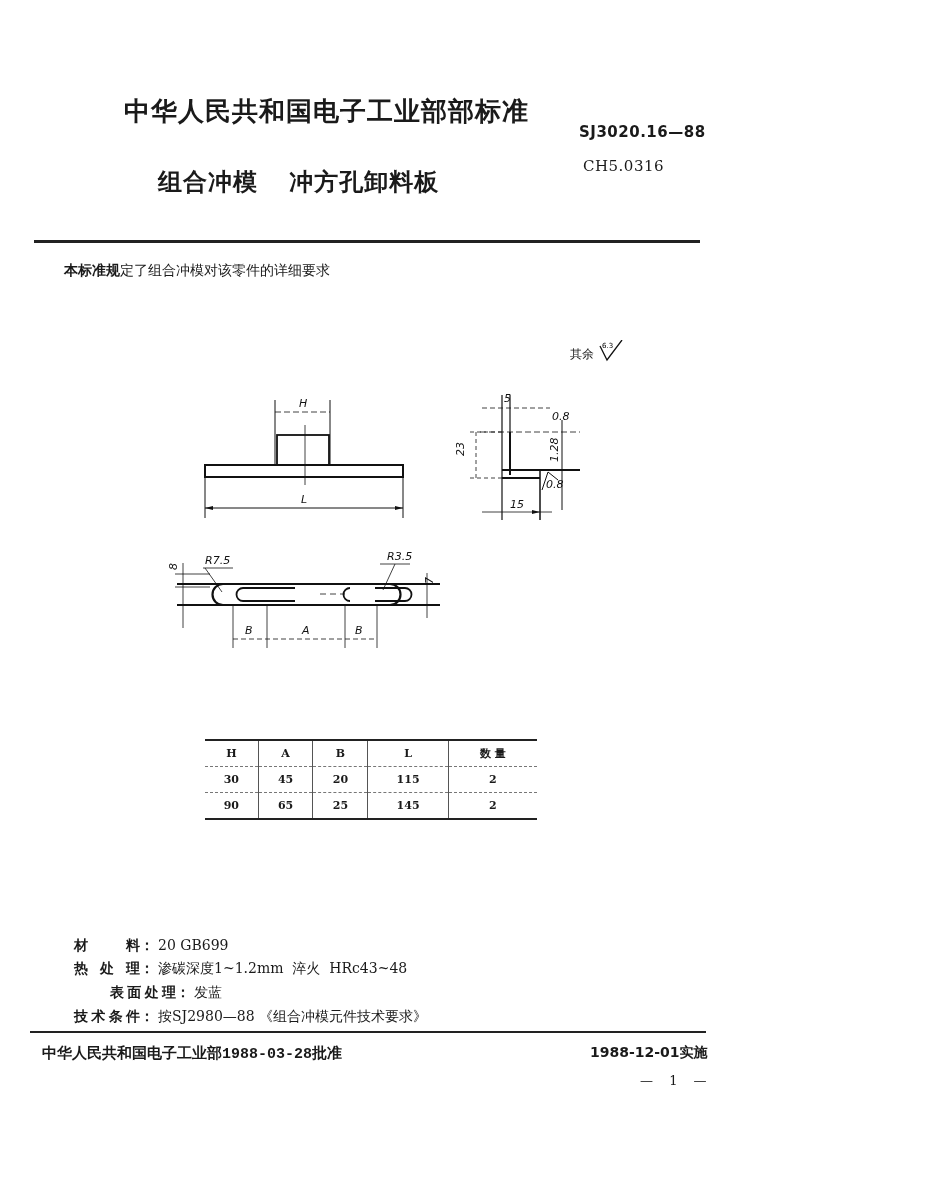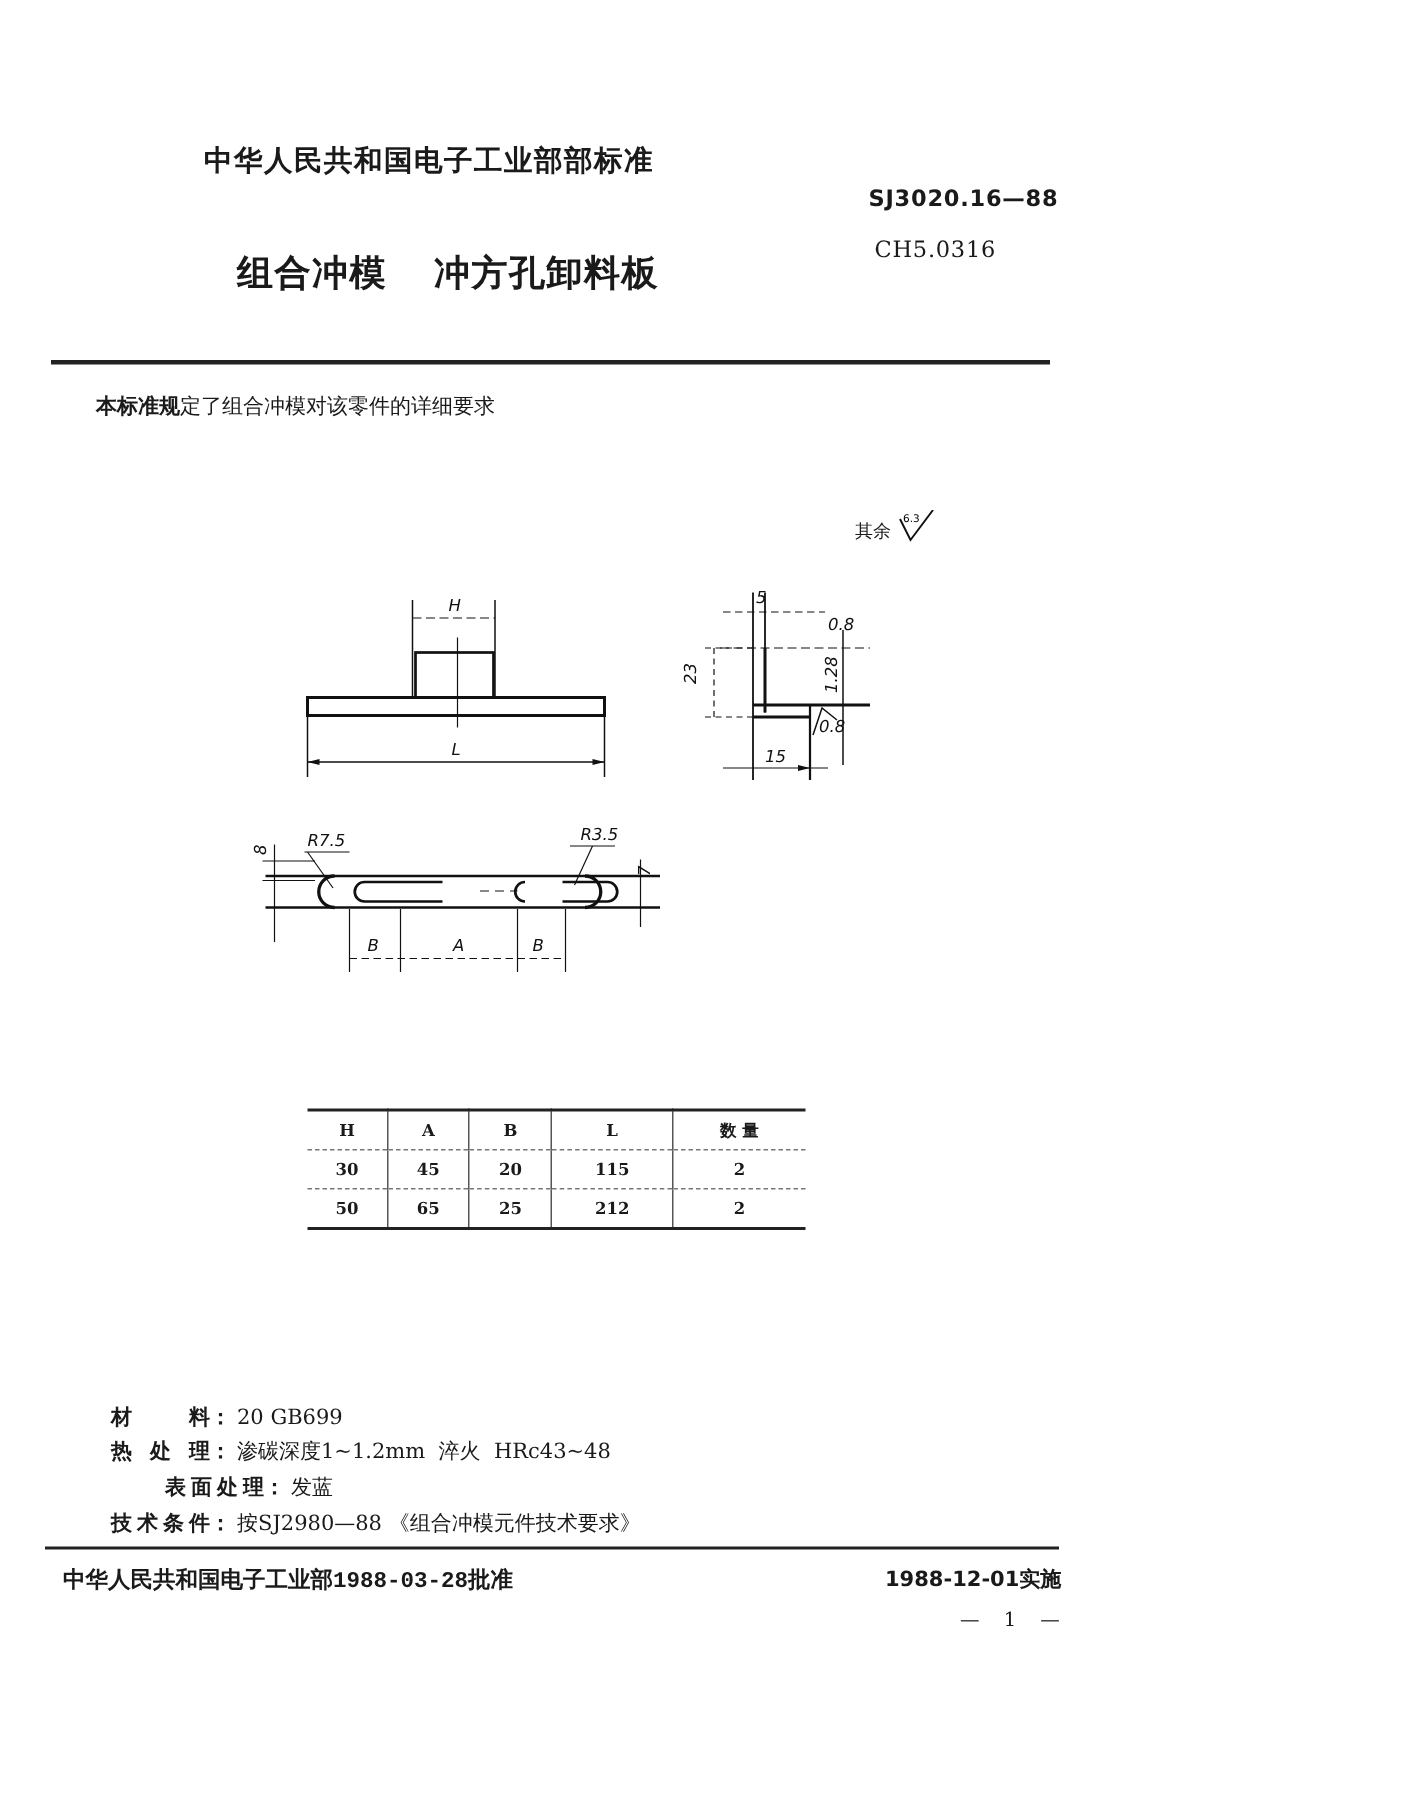--- a/index.html
+++ b/index.html
@@ -1,19 +1,19 @@
 <!DOCTYPE html>
 <html><head>
 <meta charset="utf-8">
 <style>
   html, body { margin: 0; padding: 0; background: #ffffff; }
   body { width: 950px; height: 1199px; position: relative; overflow: hidden;
          font-family: "DejaVu Serif", serif; color: #1a1a1a; }
   .abs { position: absolute; }
-  .hdr-org { left: 136px; top: 94px; font-family: "DejaVu Sans", sans-serif; font-weight: bold; font-size: 19px; letter-spacing: 1px; }
+  .hdr-org { left: 124px; top: 94px; font-family: "DejaVu Sans", sans-serif; font-weight: bold; font-size: 26px; letter-spacing: 1px; }
   .hdr-code { left: 579px; top: 123px; font-family: "DejaVu Sans", sans-serif; font-weight: bold; font-size: 15px; letter-spacing: 0.5px; }
   .hdr-ch { left: 583px; top: 157px; font-family: "DejaVu Serif", serif; font-size: 15px; letter-spacing: 0.5px; }
   .hdr-title { left: 158px; top: 166px; font-family: "DejaVu Sans", sans-serif; font-weight: bold; font-size: 24px; letter-spacing: 1px; word-spacing: 22px; }
   .rule { background: #222; height: 3px; }
   .intro { left: 64px; top: 262px; font-size: 14px; }
   .intro b { font-family: "DejaVu Sans", sans-serif; }
   .rough-note { left: 570px; top: 340px; font-size: 11px; }
   svg.drw { position: absolute; overflow: visible; }
   svg.drw text { font-family: "DejaVu Sans", sans-serif; font-style: italic; font-size: 11px; fill: #111; }
   table.dims { position: absolute; left: 205px; top: 739px; width: 332px; border-collapse: collapse;
@@ -155,24 +155,24 @@
   </thead>
   <tbody>
     <tr>
       <td>30</td>
       <td>45</td>
       <td>20</td>
       <td>115</td>
       <td>2</td>
     </tr>
     <tr>
-      <td>50</td>
+      <td>90</td>
       <td>65</td>
       <td>25</td>
-      <td>212</td>
+      <td>145</td>
       <td>2</td>
     </tr>
   </tbody>
 </table>
 
 <div class="abs spec" style="top:934px;">
   <span class="lbl">材料</span><span class="colon">：</span><span>20 GB699</span>
 </div>
 <div class="abs spec" style="top:957px;">
   <span class="lbl">热处理</span><span class="colon">：</span><span style="white-space:pre;">渗碳深度1~1.2mm  淬火  HRc43~48</span>

